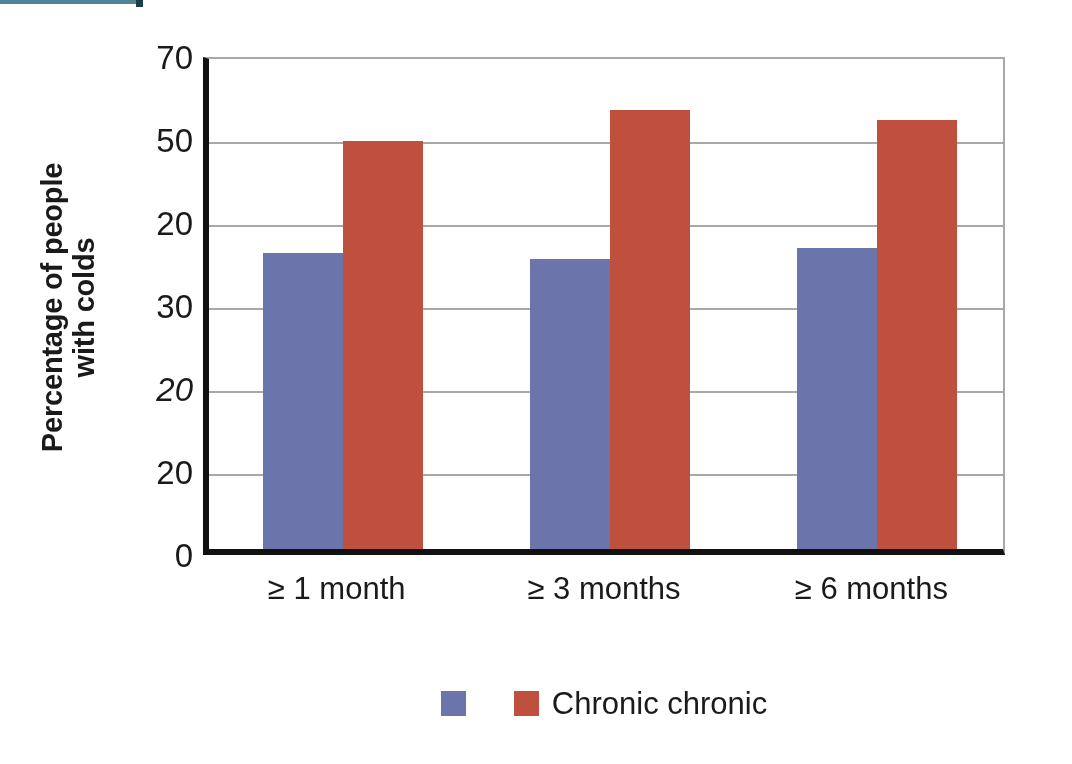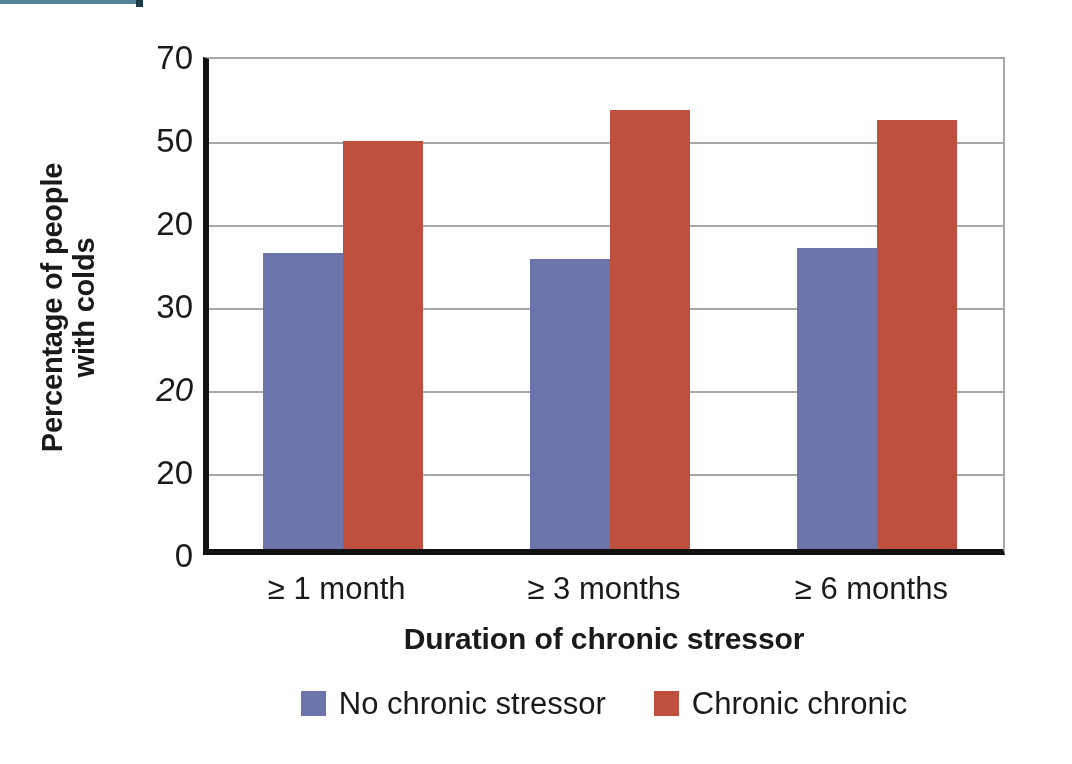--- a/index.html
+++ b/index.html
@@ -208,26 +208,24 @@
         <div class="bar red" style="left: 668.333px; width: 80px; height: 429.11px; background: rgb(192, 80, 62);"></div>
       </div>
   </div>
 
   <div id="xticks">
       <div class="xtick" style="left: 0px; width: 267.333px;">≥ 1 month</div>
       <div class="xtick" style="left: 267.333px; width: 267.333px;">≥ 3 months</div>
       <div class="xtick" style="left: 534.667px; width: 267.333px;">≥ 6 months</div>
     </div>
 
-  <div id="xlabel">Duration of chronic stressor</div>
 
   <div id="legend">
       <div class="legend-item">
         <span class="legend-swatch" style="background: rgb(107, 117, 171);"></span>
-        <span class="legend-text">No chronic stressor</span>
       </div>
       <div class="legend-item">
         <span class="legend-swatch" style="background: rgb(192, 80, 62);"></span>
         <span class="legend-text">Chronic chronic</span>
       </div>
     </div>
 
 </div>
 
 </body></html>

